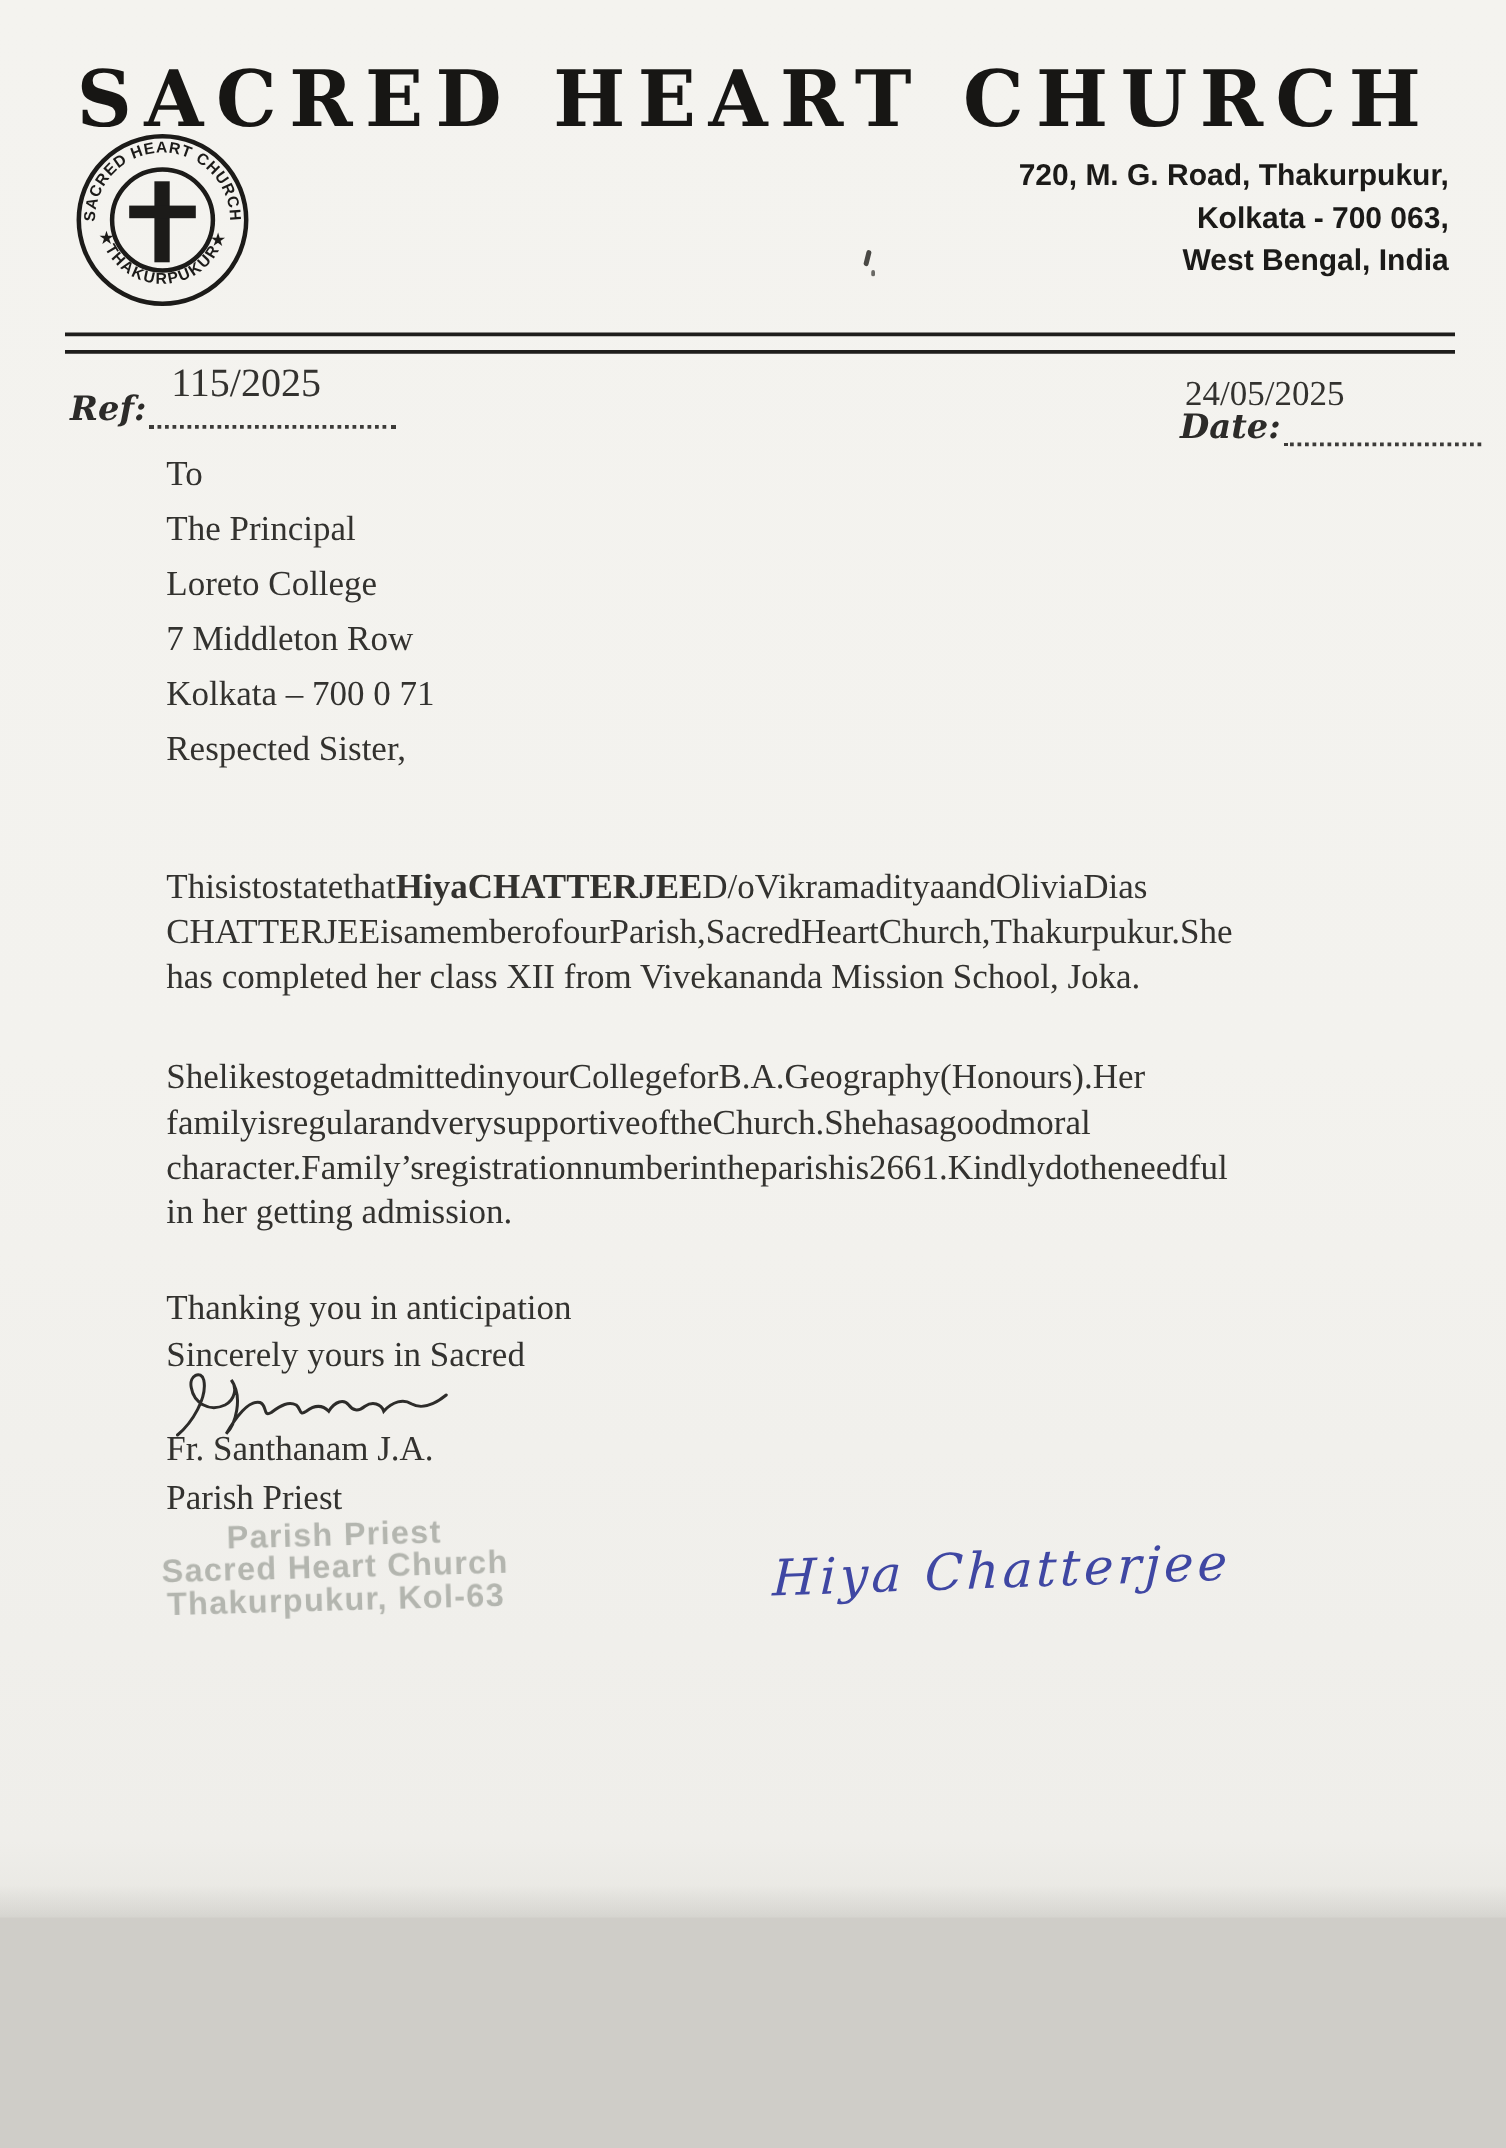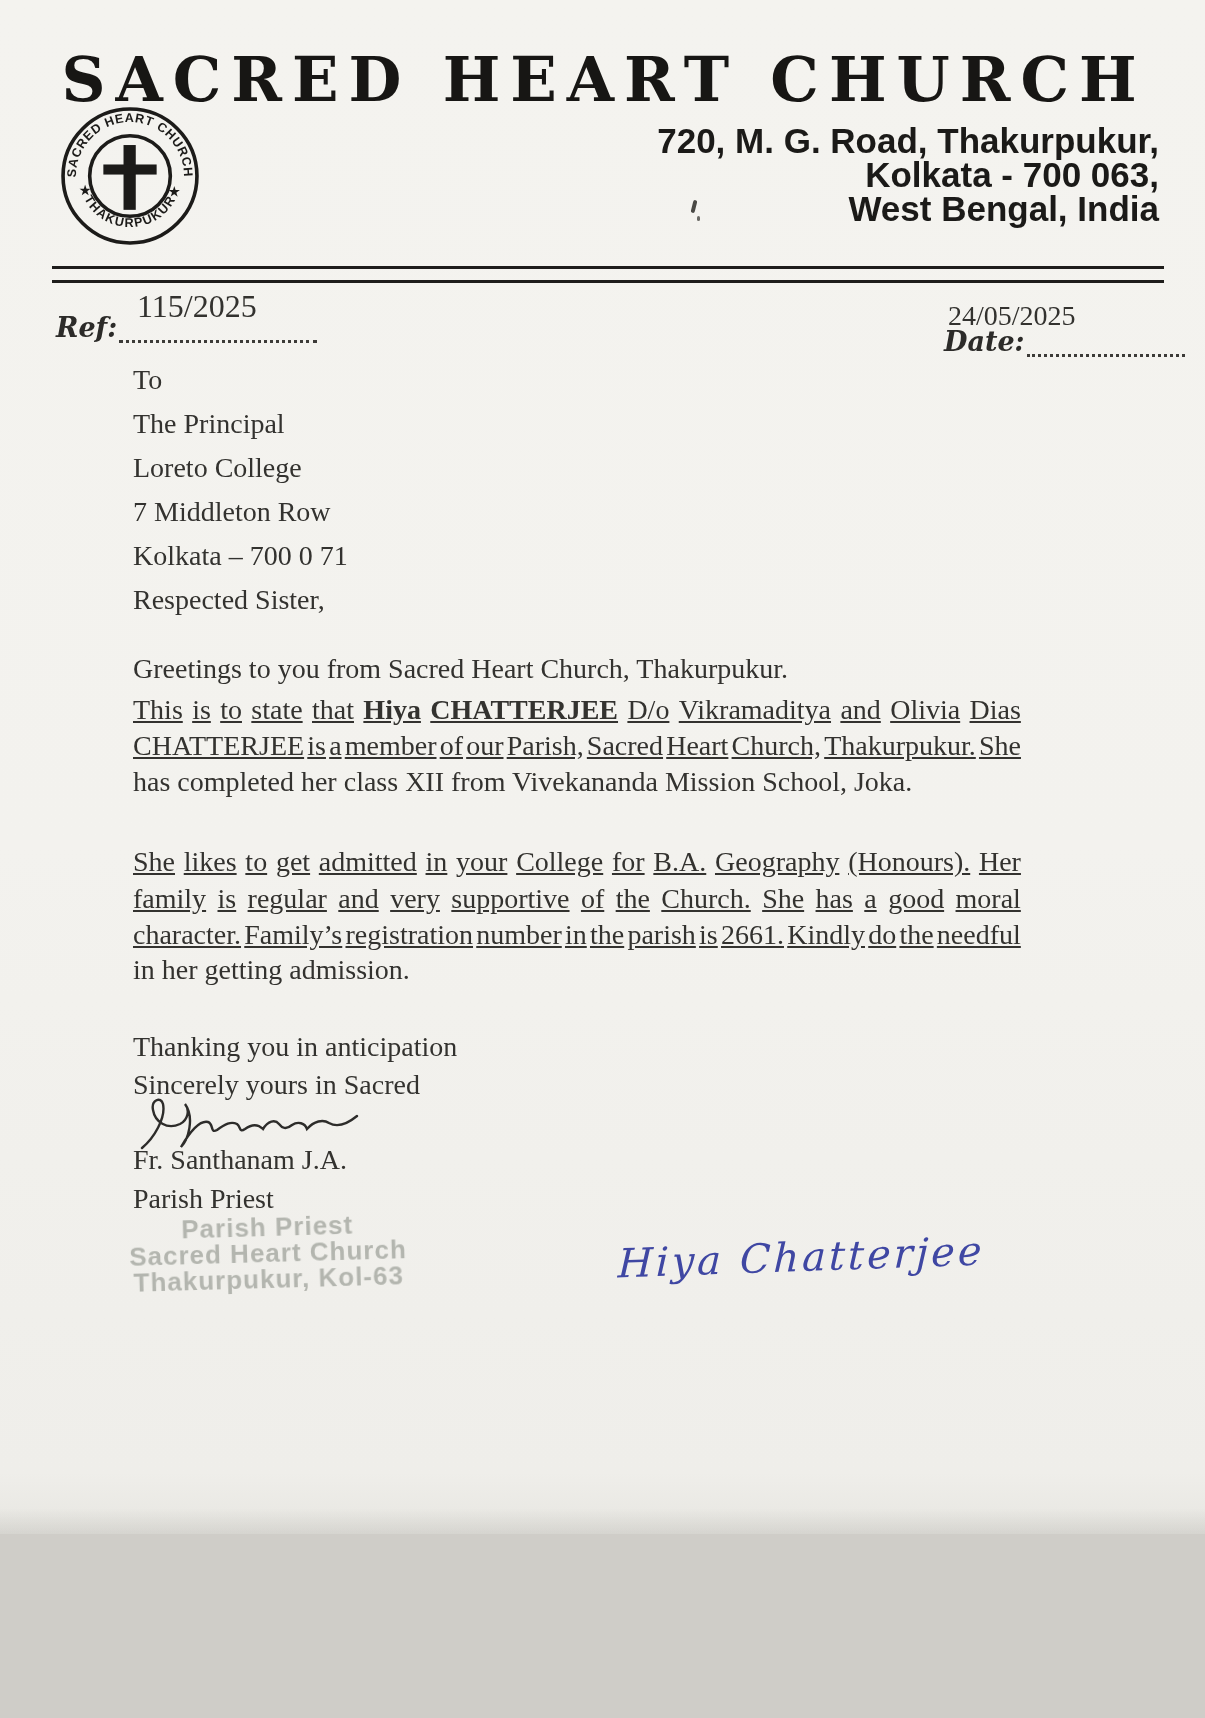--- a/index.html
+++ b/index.html
@@ -13,21 +13,21 @@
   .title{
     position:absolute;top:44px;left:48px;width:1112px;
     font-family:"DejaVu Serif", serif;font-weight:700;
     font-size:61px;letter-spacing:10px;text-align:center;color:#171614;
     transform:scaleY(1.02);white-space:nowrap;
   }
   .seal{position:absolute;top:104px;left:58px;width:144px;height:144px;}
   .hq-address{
     position:absolute;top:124px;right:46px;text-align:right;
     font-family:"Liberation Sans", sans-serif;font-weight:700;
-    font-size:35px;line-height:34px;color:#1b1a18;
+    font-size:24px;line-height:34px;color:#1b1a18;
   }
   .rule{
     position:absolute;top:266px;left:52px;width:1112px;height:11px;
     border-top:3px solid #1e1d1b;border-bottom:3px solid #1e1d1b;
   }
   
   .refval{position:absolute;left:137px;top:288px;font-size:32px;color:#33322f;}
   .dateval{position:absolute;left:948px;top:300px;font-size:28px;color:#33322f;}
   .leaderrow{position:absolute;display:flex;align-items:flex-end;}
   .refrow{left:56px;top:312px;}
@@ -37,21 +37,21 @@
     font-size:27px;color:#2c2b29;padding-right:2px;
   }
   .dots{display:inline-block;border-bottom:3px dotted #3c3b38;height:24px;}
   .dots.ref{width:198px;}
   .dots.date{width:158px;}
   
   .bodytext{font-size:28px;line-height:1.15;color:#33322f;}
   .abs{position:absolute;}
   .recipient{left:133px;top:358px;line-height:44px;font-size:28px;}
   .line{position:absolute;left:133px;width:888px;}
-  .jline{display:flex;justify-content:space-between;flex-wrap:nowrap;text-decoration:underline;}
+  .jline{display:flex;flex-wrap:nowrap;}
   .b{font-weight:700;}
   
   .sig-svg{position:absolute;left:136px;top:1092px;}
   .stamp{
     position:absolute;left:128px;top:1214px;width:280px;text-align:center;
     font-family:"Liberation Sans", sans-serif;font-weight:700;
     font-size:26px;line-height:26px;letter-spacing:1px;
     color:#8f938b;opacity:.62;filter:blur(.5px);
     transform:rotate(-1.6deg);
   }
@@ -119,21 +119,20 @@
   <div class="abs recipient bodytext">
     <div>To</div>
     <div>The Principal</div>
     <div>Loreto College</div>
     <div>7 Middleton Row</div>
     <div>Kolkata – 700 0 71</div>
   </div>
 
   <div class="line bodytext" style="top:584px">Respected Sister,</div>
 
-  <div class="line bodytext" style="top:653px">Greetings to you from Sacred Heart Church, Thakurpukur.</div>
 
   <div class="line bodytext jline" style="top:694px">
       <span>This</span>
       <span>is</span>
       <span>to</span>
       <span>state</span>
       <span>that</span>
       <span class="b">Hiya</span>
       <span class="b">CHATTERJEE</span>
       <span>D/o</span>

